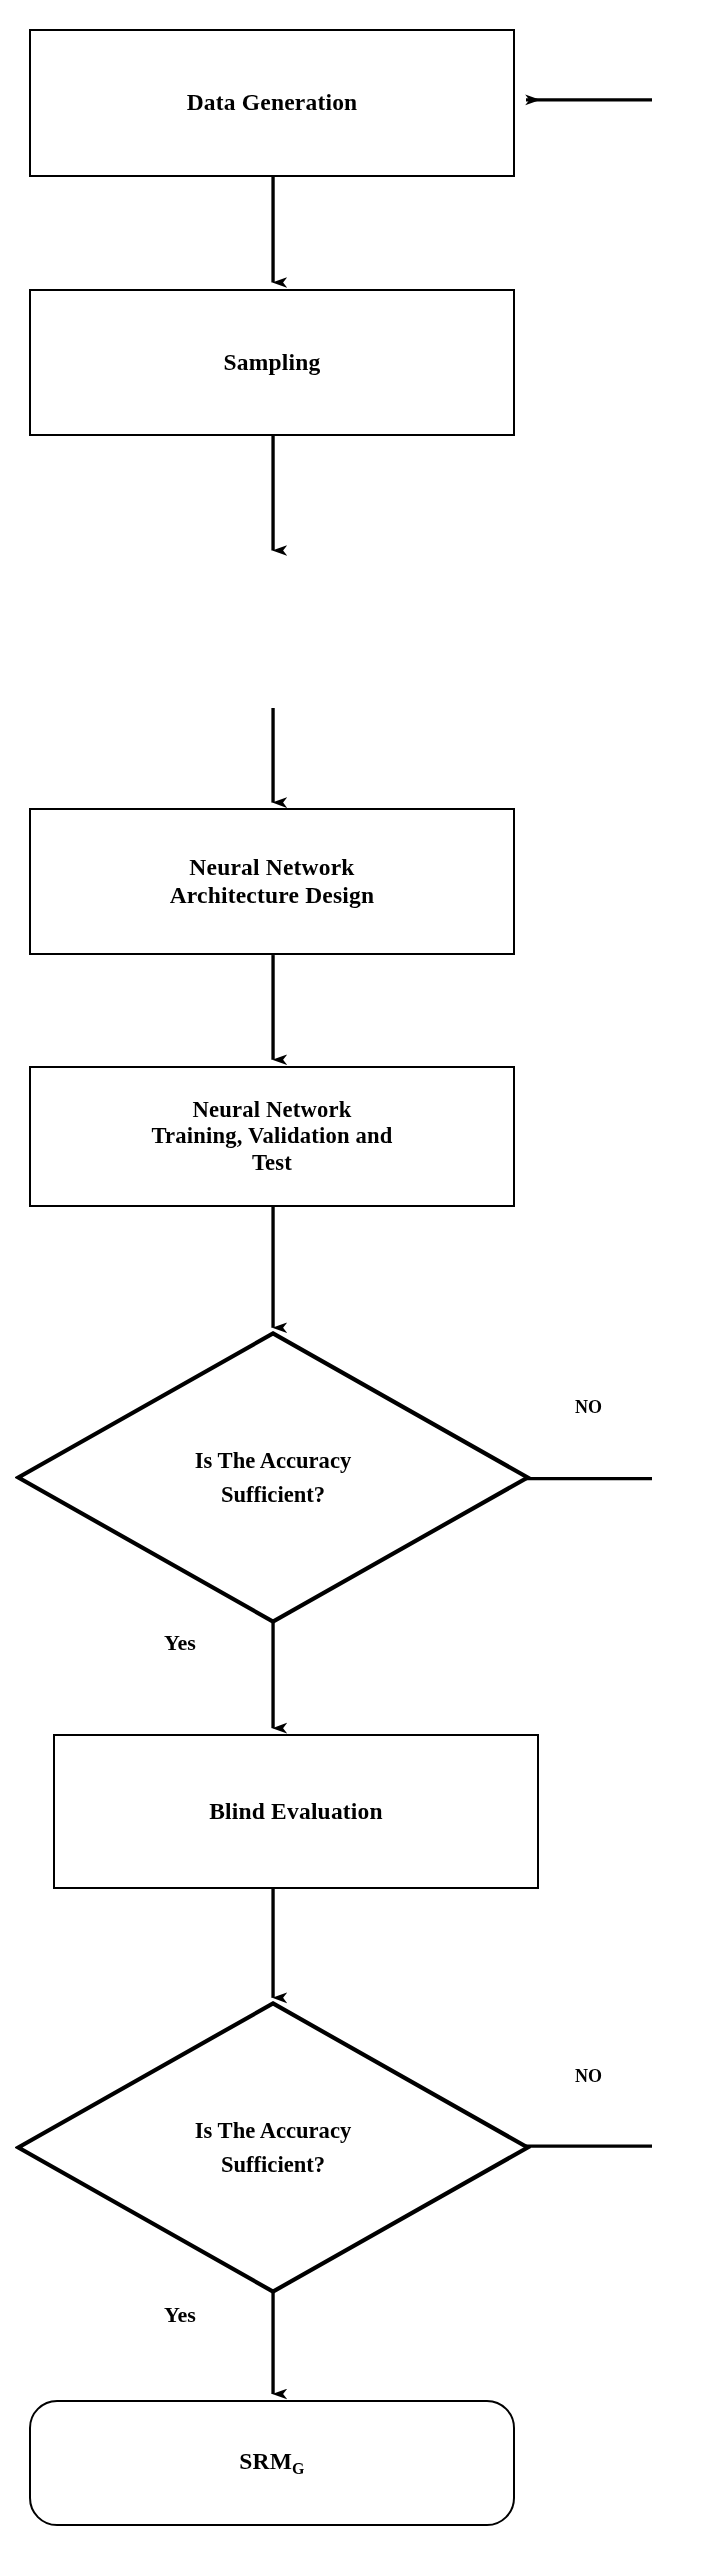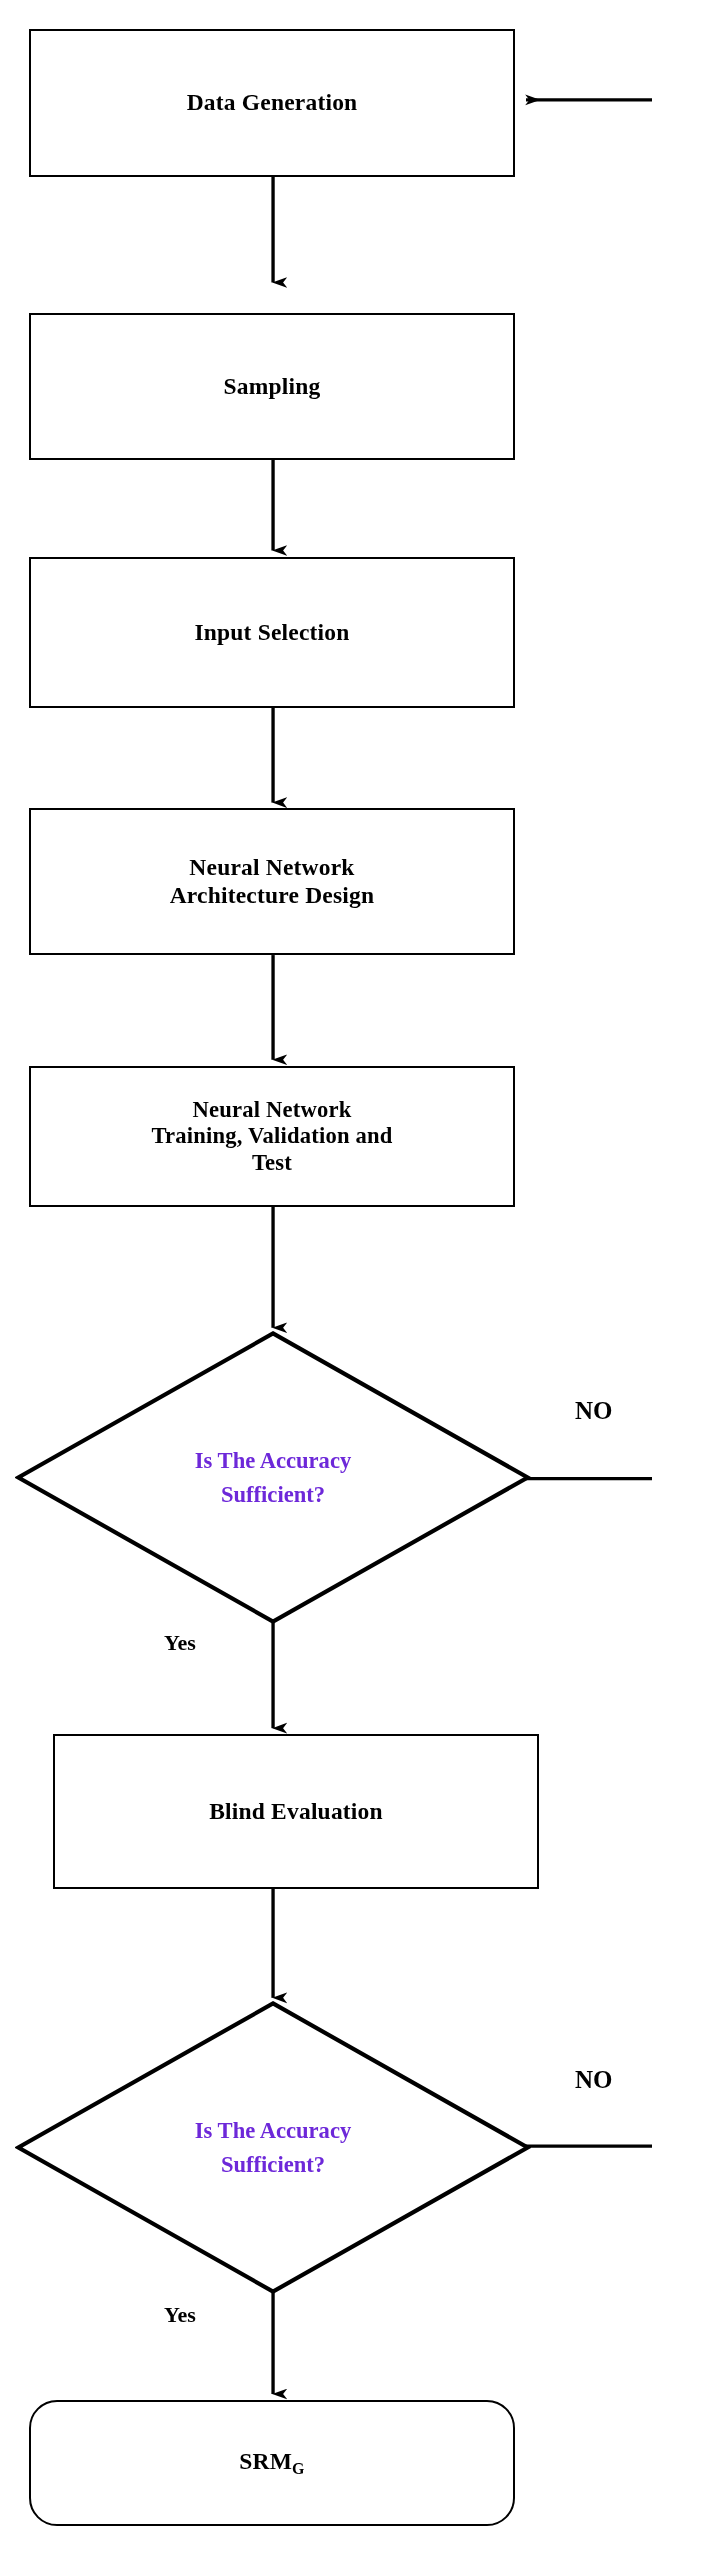--- a/index.html
+++ b/index.html
@@ -45,39 +45,39 @@
     left:0; top:0;
     width:100%; height:100%;
     display:flex;
     flex-direction:column;
     align-items:center;
     justify-content:center;
     text-align:center;
     font-weight:bold;
     font-size:22.6px;
     line-height:1.5;
-    color:#6d28d9;
+    color:#000000;
     pointer-events:none;
     white-space:pre-line;
   }
 
   
   .edge-layer{
     position:absolute;
     left:0; top:0;
     width:722px; height:2576px;
     pointer-events:none;
   }
   .edge-label{
     position:absolute;
     font-weight:bold;
     color:#000000;
     white-space:nowrap;
   }
-  .lbl-no{font-size:25px;}
+  .lbl-no{font-size:18px;}
   .lbl-yes{font-size:22px;}
 
   .sub{
     font-size:0.68em;
     vertical-align:-0.30em;
     font-weight:bold;
   }
 </style>
 </head>
 <body>
@@ -112,27 +112,24 @@
 
     <path d="M 622,1765 L 838,1765 L 838,119 L 628,119" fill="none" stroke="#000" stroke-width="4" marker-end="url(#arrowLeft)"></path>
 
     <path d="M 622,2562 L 838,2562 L 838,1765" fill="none" stroke="#000" stroke-width="4"></path>
   </svg>
 
   <div class="node-box" style="left:29px; top:28.5px; width:486px; height:148px;">
     <span class="node-label f28">Data Generation</span>
   </div>
 
-  <div class="node-box" style="left:29px; top:289px; width:486px; height:147px;margin-top:24px;">
+  <div class="node-box" style="left:29px; top:289px; width:486px; height:147px;">
     <span class="node-label f28">Sampling</span>
   </div>
 
-  <div class="node-box" style="left:29px; top:557px; width:486px; height:151px;">
-    <span class="node-label f28">Input Selection</span>
-  </div>
 
   <div class="node-box" style="left:29px; top:808px; width:486px; height:147px;">
     <span class="node-label f28">Neural Network
 Architecture Design</span>
   </div>
 
   <div class="node-box" style="left:29px; top:1066px; width:486px; height:141px;">
     <span class="node-label f27">Neural Network
 Training, Validation and
 Test</span>

